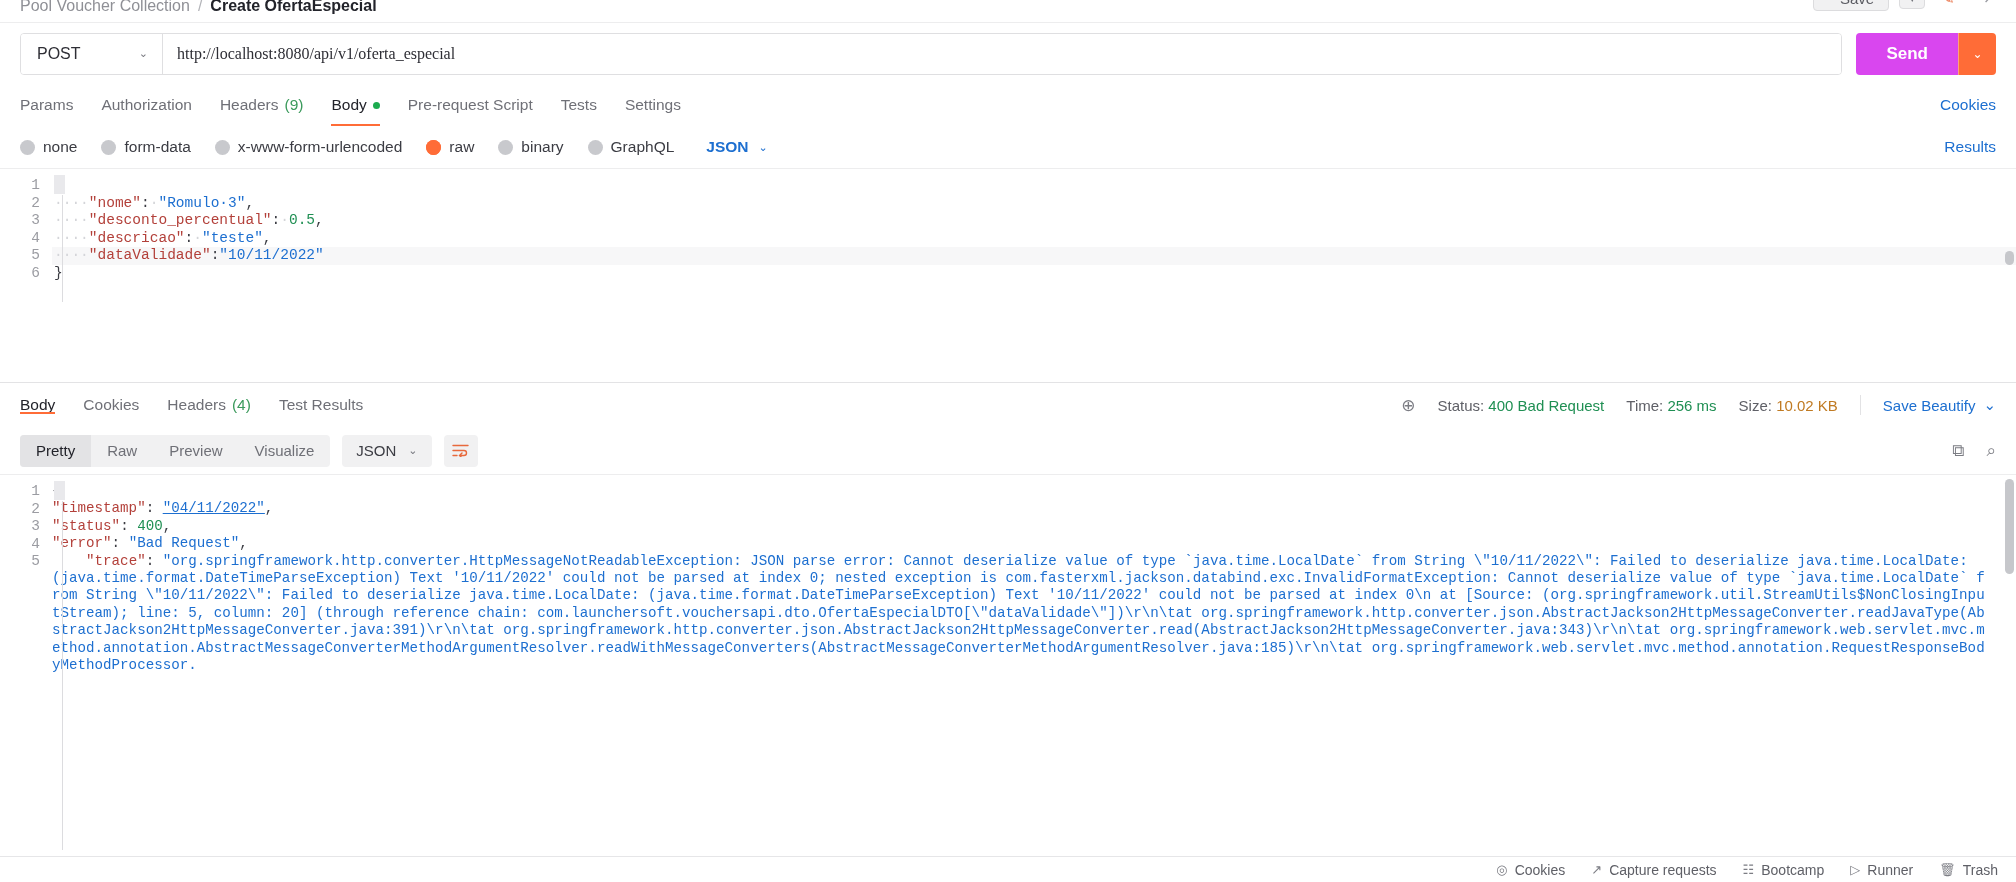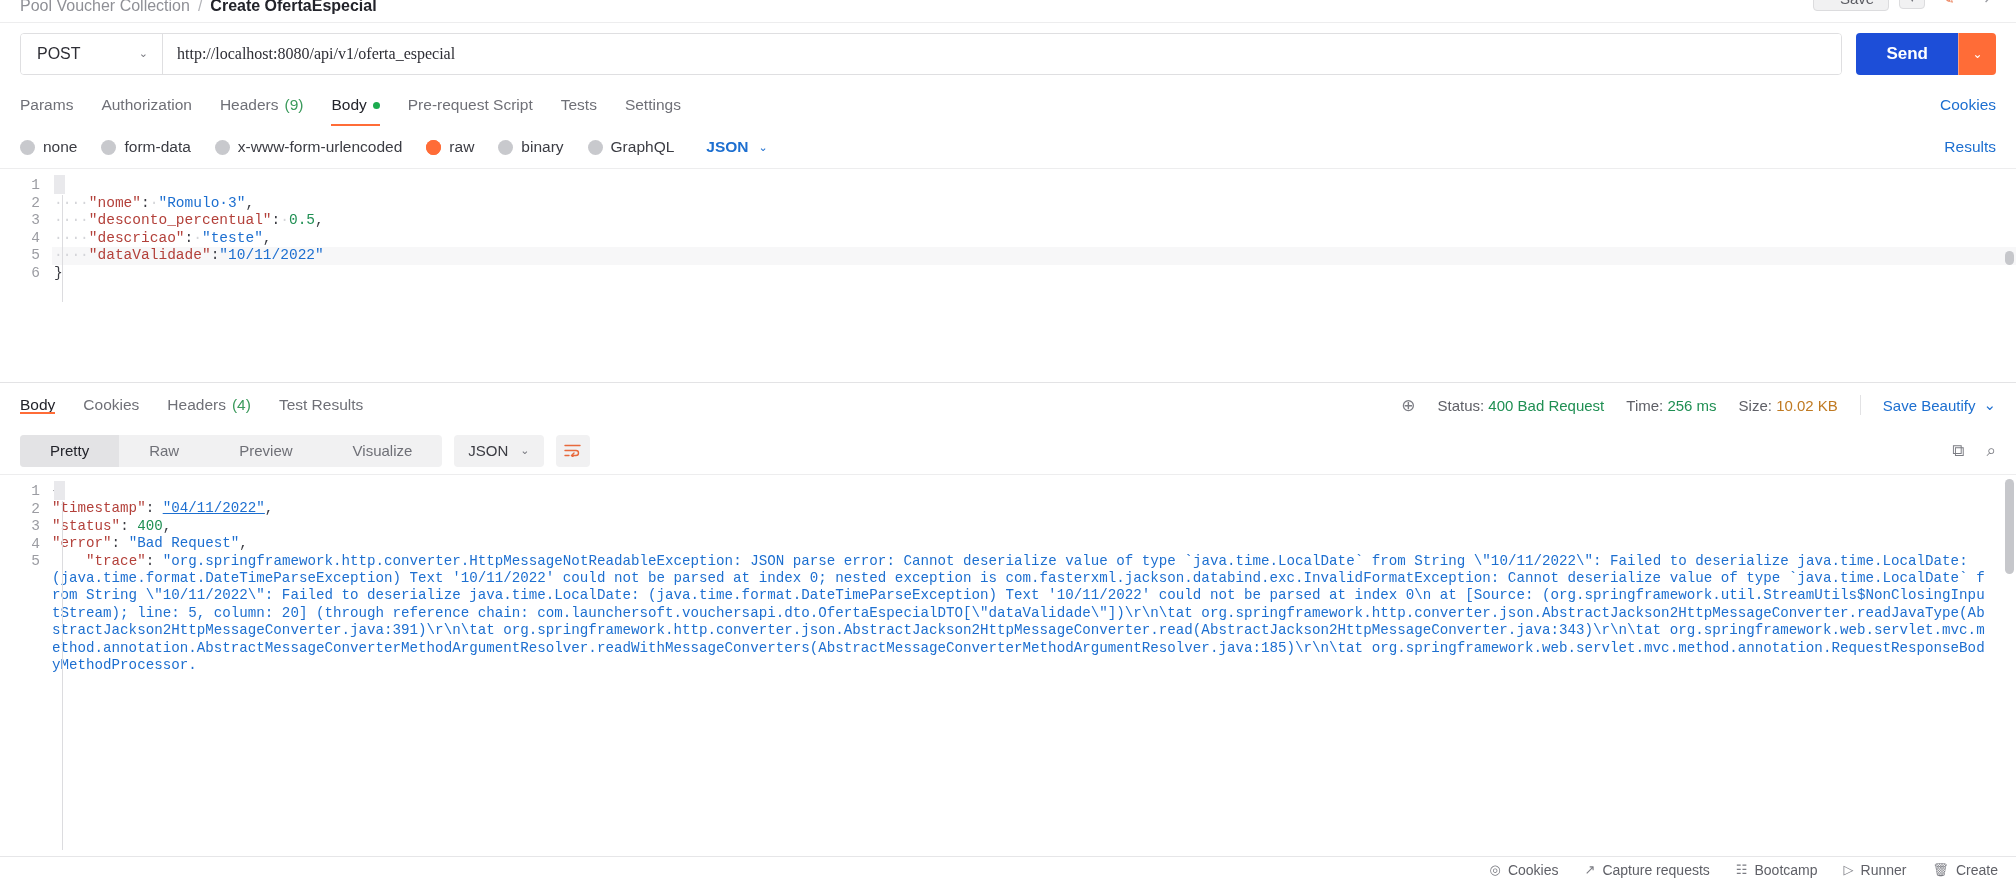--- a/index.html
+++ b/index.html
@@ -42,21 +42,21 @@
   .method-sel {
     width: 142px; display: flex; align-items: center; justify-content: space-between;
     padding: 0 14px 0 16px; border-right: 1px solid #dfdfe1; background: #fff;
     font-size: 16px; color: #2e2e35; cursor: pointer;
   }
   .method-sel .caret { font-size: 11px; color: #77787f; }
   .url-input { flex: 1; border: none; outline: none; padding: 0 14px;
     font-size: 16px; color: #2e2e35; font-family: Liberation Serif, serif; background: #fff; }
   .send-group { display: flex; margin-left: 14px; }
   .send-btn {
-    background: #1d4ed8; color: #fff; border: none; border-radius: 4px 0 0 4px;
+    background: #d946ef; color: #fff; border: none; border-radius: 4px 0 0 4px;
     height: 42px; padding: 0 30px; font-size: 17px; font-weight: bold; cursor: pointer;
   }
   .send-caret {
     background: #ff6c37; color: #fff; border: none; border-left: 1px solid #f0apart;
     border-left: 1px solid rgba(255,255,255,.35);
     border-radius: 0 4px 4px 0; height: 42px; width: 38px; font-size: 12px; cursor: pointer;
   }
 
   
   .req-tabs { flex: 0 0 42px; display: flex; align-items: stretch; padding: 0 20px; }
@@ -119,21 +119,21 @@
   .resp-meta .globe { color: #7c7d84; font-size: 17px; }
   .val-ok { color: #1f8f53; }
   .val-num { color: #c07a22; }
   .save-resp { color: #1d6fd0; display: flex; align-items: center; gap: 8px; cursor: pointer; }
   .divider-v { width: 1px; height: 20px; background: #e2e2e4; }
 
   
   .resp-toolbar { flex: 0 0 48px; display: flex; align-items: center; padding: 0 20px; gap: 12px;
     border-bottom: 1px solid #ededee; }
   .segmented { display: flex; background: #f1f1f2; border-radius: 4px; overflow: hidden; height: 32px; }
-  .seg { padding: 0 30px; display: flex; align-items: center; font-size: 15px;
+  .seg { padding: 0 16px; display: flex; align-items: center; font-size: 15px;
     color: #6f7077; cursor: pointer; }
   .seg.active { background: #e3e3e5; color: #22232a; }
   .resp-json-sel { display: flex; align-items: center; gap: 12px; background: #f1f1f2;
     border-radius: 4px; height: 32px; padding: 0 14px; font-size: 15px; color: #3b3c43; cursor: pointer; }
   .resp-json-sel .caret { font-size: 11px; color: #77787f; }
   .wrap-btn { width: 34px; height: 32px; background: #f1f1f2; border-radius: 4px;
     display: flex; align-items: center; justify-content: center; cursor: pointer; }
   .resp-tools-right { margin-left: auto; display: flex; align-items: center; gap: 22px;
     color: #7c7d84; font-size: 17px; }
 
@@ -354,18 +354,18 @@
       <span class="foot-item">
         <span class="foot-ico">☷</span>
         <span>Bootcamp</span>
       </span>
       <span class="foot-item">
         <span class="foot-ico">▷</span>
         <span>Runner</span>
       </span>
       <span class="foot-item">
         <span class="foot-ico">🗑</span>
-        <span>Create</span>
+        <span>Trash</span>
       </span>
     </div>
   </div>
 
 </div>
 
 </body></html>

